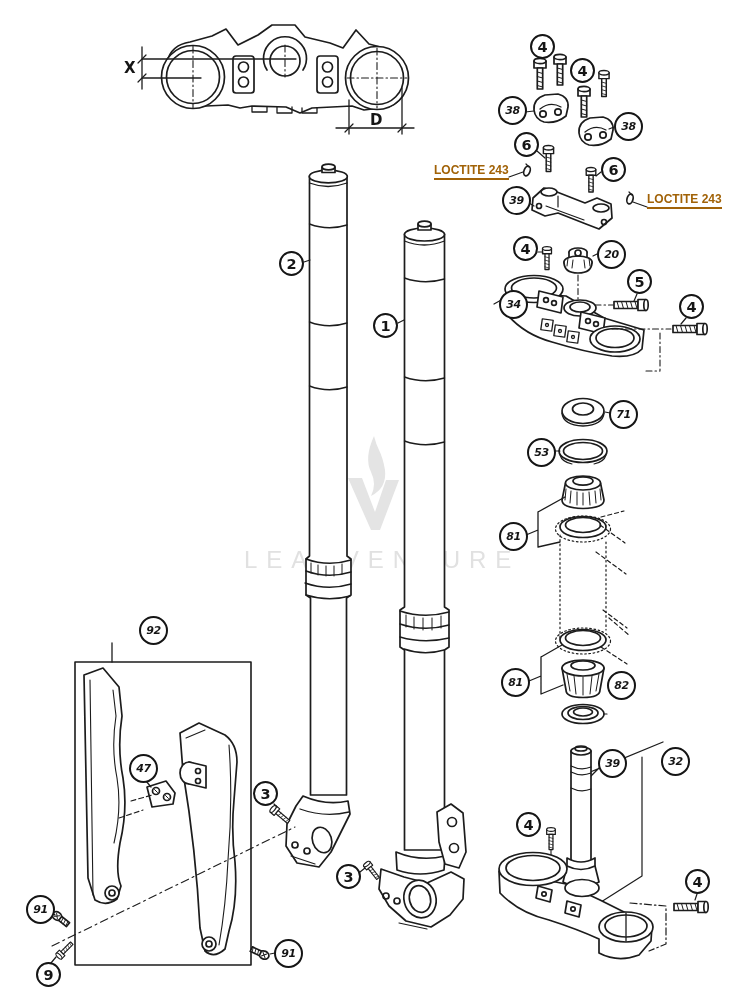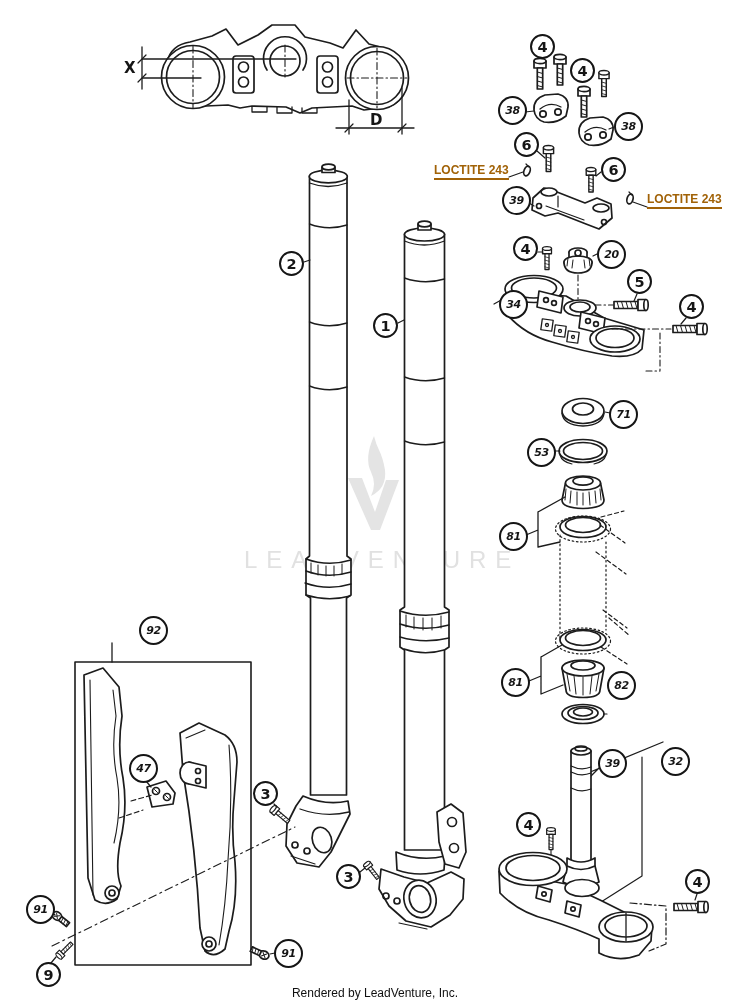--- a/index.html
+++ b/index.html
@@ -308,14 +308,13 @@
   <div class="callout c1" style="left:516px;top:812px;">4</div>
   <div class="callout c1" style="left:685px;top:869px;">4</div>
   <div class="callout c2" style="left:98px;top:616px;margin-left:41px;">92</div>
   <div class="callout c2" style="left:129px;top:754px;">47</div>
   <div class="callout c1" style="left:253px;top:781px;">3</div>
   <div class="callout c1" style="left:336px;top:864px;">3</div>
   <div class="callout c2" style="left:26px;top:895px;">91</div>
   <div class="callout c1" style="left:36px;top:962px;">9</div>
   <div class="callout c2" style="left:274px;top:939px;">91</div>
 
-  <div class="footer-note">Rendered by LeadVenture, Inc.</div>
 </div>
 
 </body></html>

